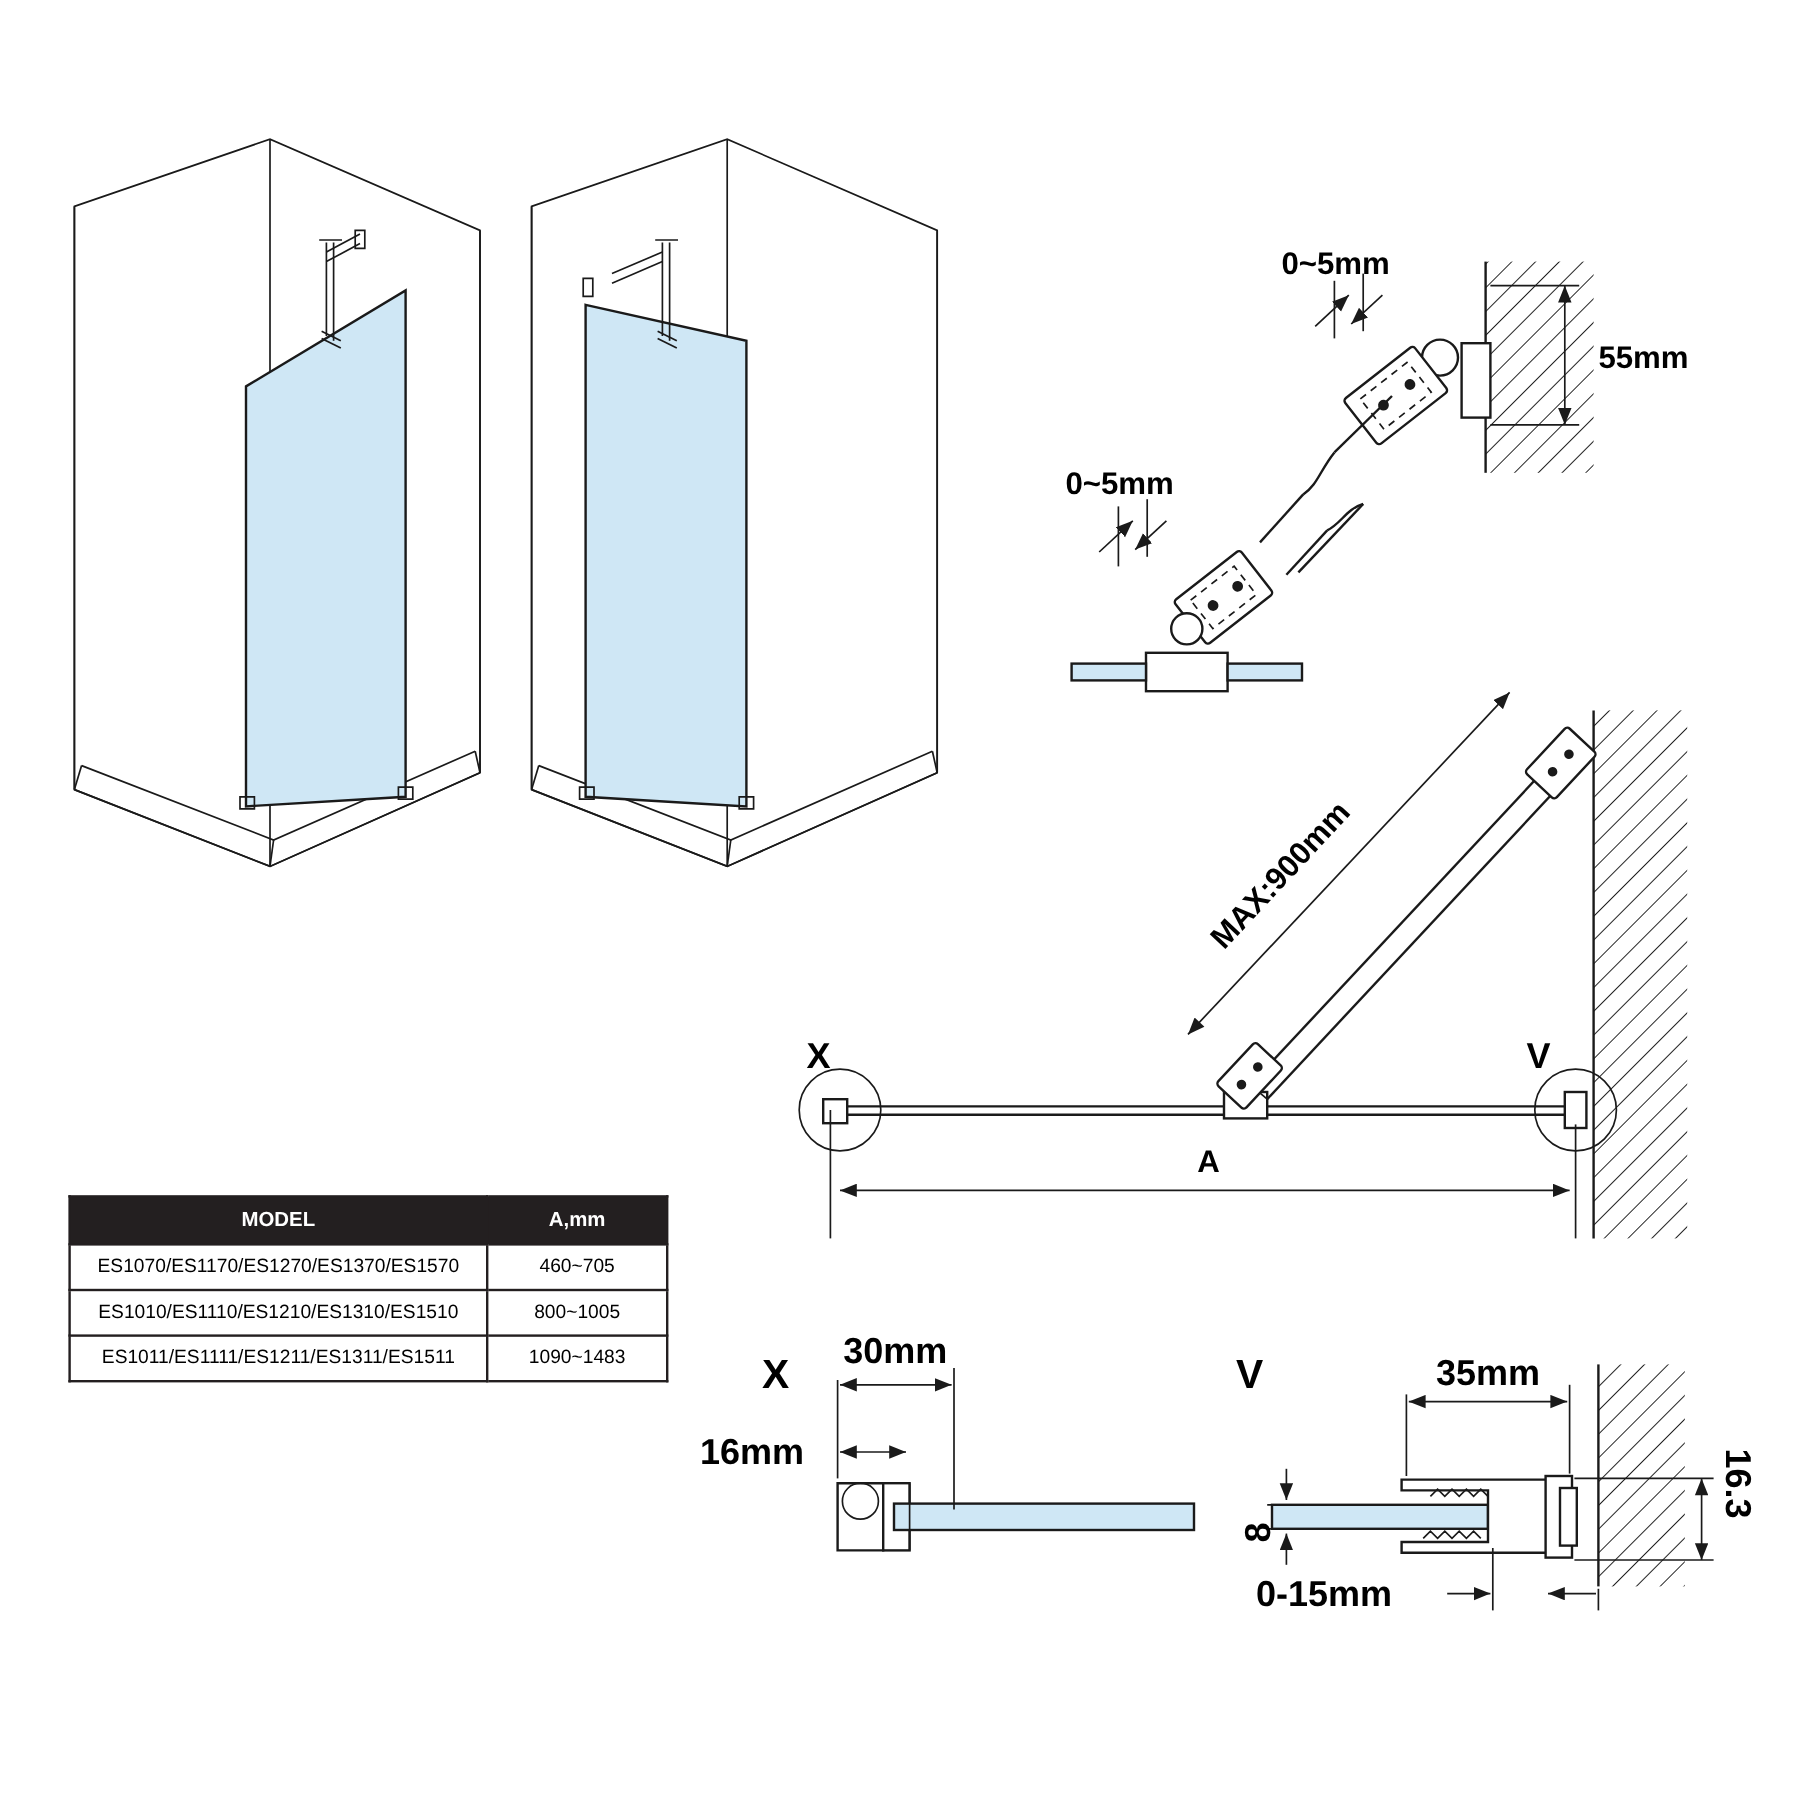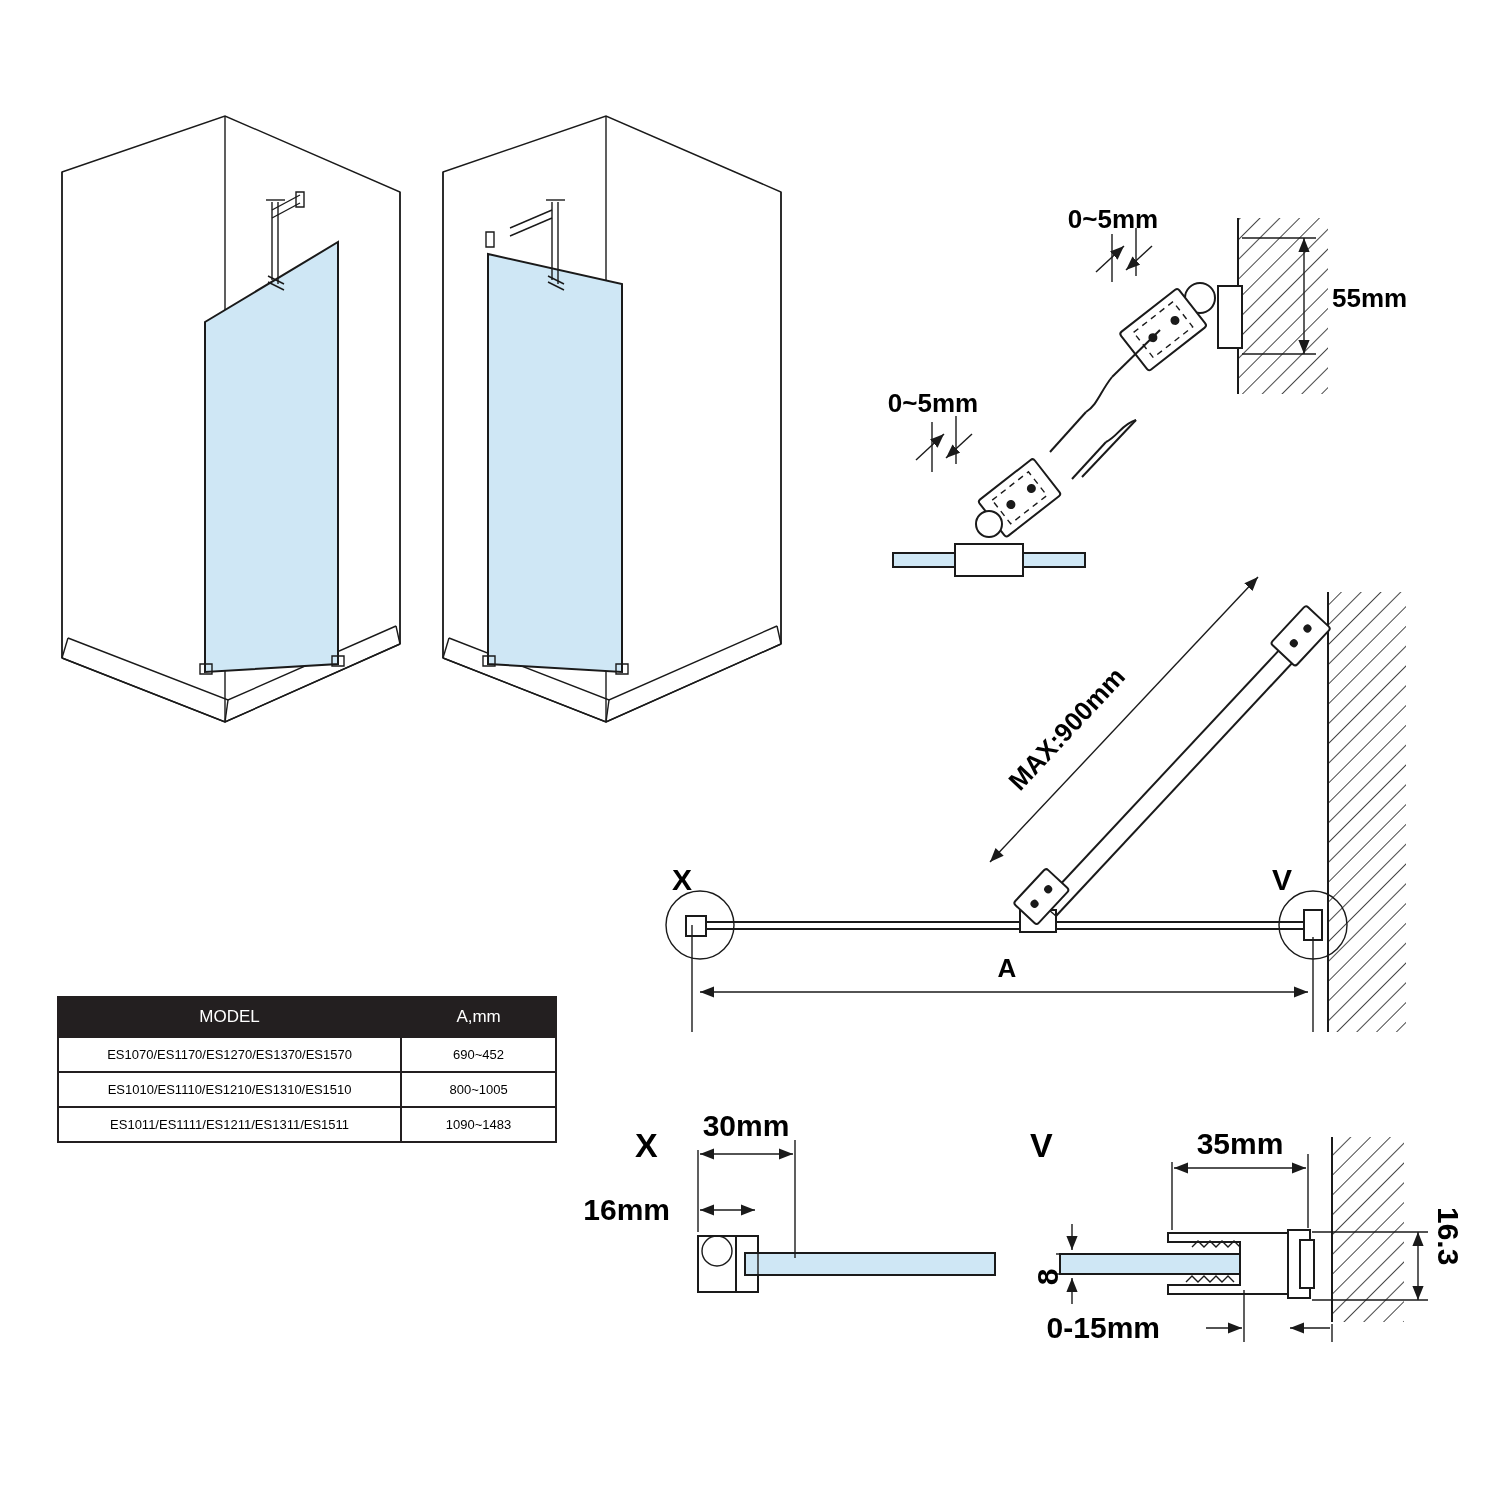--- a/index.html
+++ b/index.html
@@ -68,28 +68,28 @@
     left: 57px;
     top: 964px;
     width: 500px;
     border-collapse: collapse;
     font-family: "Liberation Sans", sans-serif;
   }
   #model-table th {
     background: #231f20;
     color: #ffffff;
     font-size: 17px;
-    font-weight: normal;
+    font-weight: bold;
     padding: 9px 4px;
     border: 2px solid #231f20;
     text-align: center;
   }
   #model-table td {
     border: 2px solid #231f20;
-    font-size: 13px;
+    font-size: 16px;
     padding: 9px 6px;
     text-align: center;
     background: #ffffff;
     white-space: nowrap;
   }
   #model-table td.model-col {
     width: 345px;
   }
   #model-table td.a-col {
     width: 155px;
@@ -324,21 +324,21 @@
   <table id="model-table">
     <thead>
       <tr>
         <th>MODEL</th>
         <th>A,mm</th>
       </tr>
     </thead>
     <tbody>
       <tr>
         <td class="model-col">ES1070/ES1170/ES1270/ES1370/ES1570</td>
-        <td class="a-col">690~452</td>
+        <td class="a-col">460~705</td>
       </tr>
       <tr>
         <td class="model-col">ES1010/ES1110/ES1210/ES1310/ES1510</td>
         <td class="a-col">800~1005</td>
       </tr>
       <tr>
         <td class="model-col">ES1011/ES1111/ES1211/ES1311/ES1511</td>
         <td class="a-col">1090~1483</td>
       </tr>
     </tbody>

